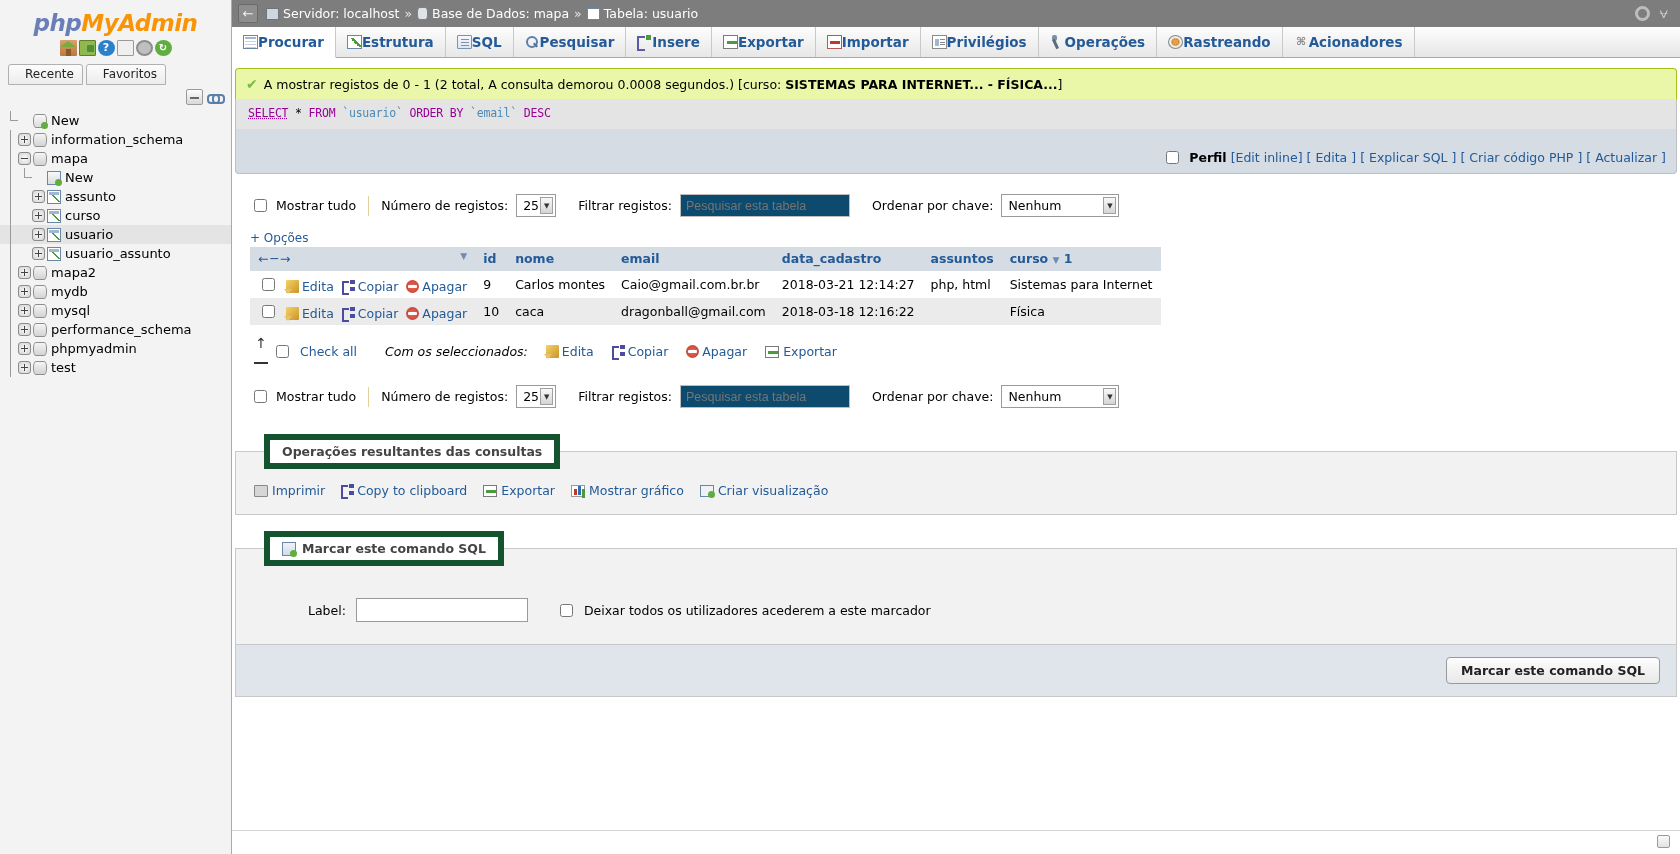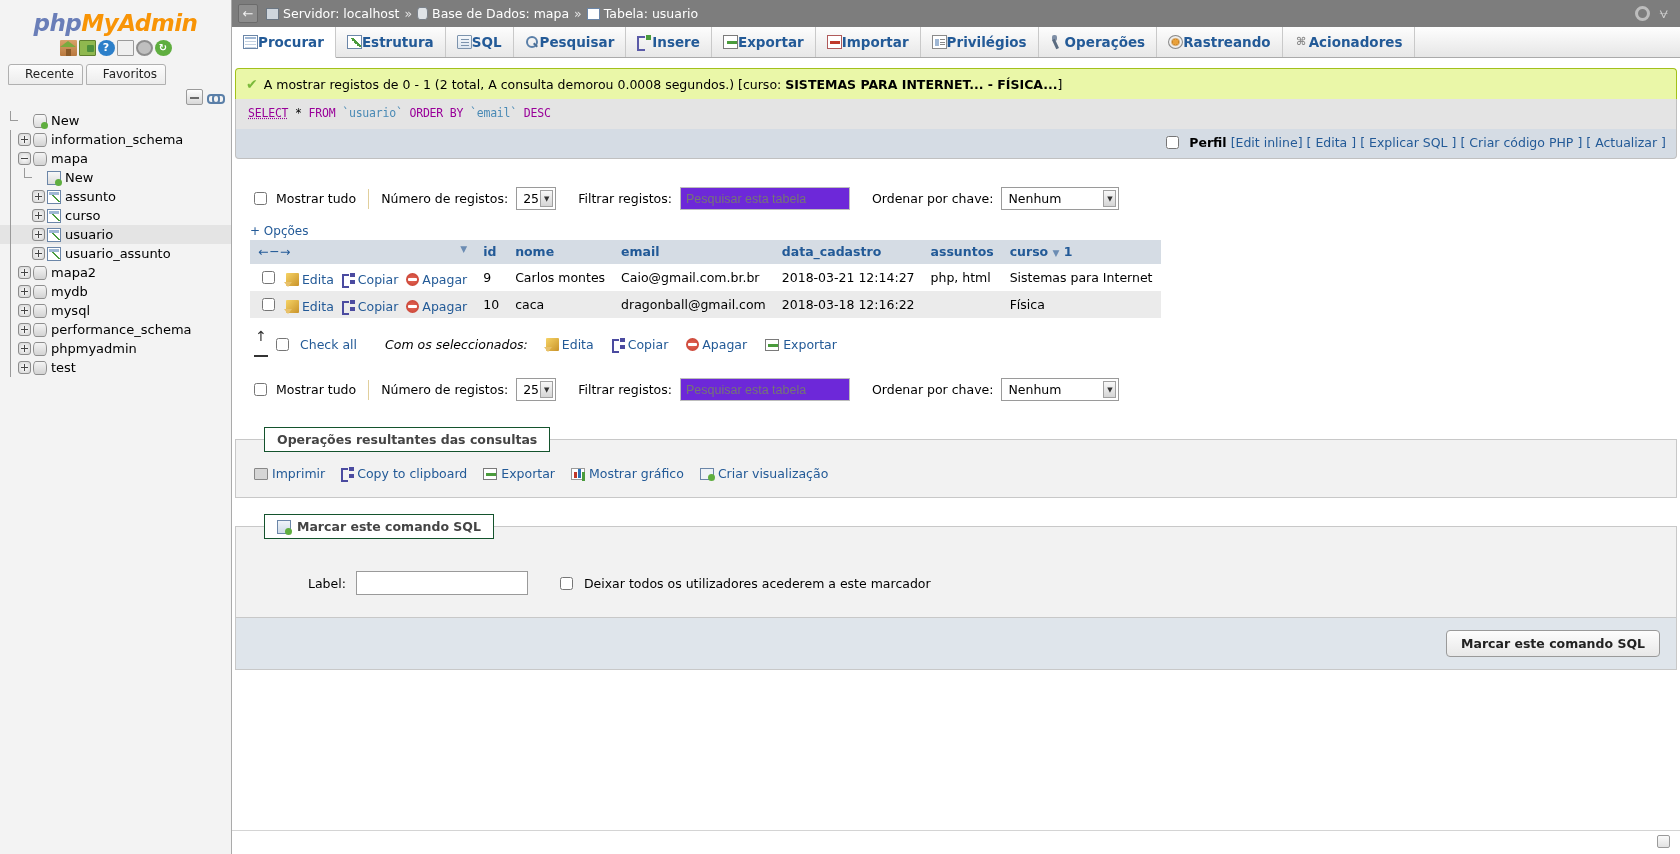--- a/index.html
+++ b/index.html
@@ -227,25 +227,25 @@
   .sqlbox code {
     font-family:"DejaVu Sans Mono","Liberation Mono",monospace;
     font-size:11.5px; letter-spacing:-0.2px;
   }
   .kw { color:#990099; }
   .kw-u { color:#990099; text-decoration:underline; text-decoration-style:dotted; }
   .star { color:#000; }
   .ident { color:#4a8ab5; }
 
   .linkbar {
-    margin:0 3px 16px 3px;
+    margin:0 3px 8px 3px;
     background:#d5dce4;
     border:1px solid #c0c0c0; border-top:none;
     border-radius:0 0 4px 4px;
-    padding:4px 10px 6px 10px;
+    padding:19px 10px 6px 10px;
     text-align:right;
     font-size:12.5px;
   }
   .linkbar input[type=checkbox]{vertical-align:-2px;margin-right:6px;}
   .linkbar b{font-weight:bold;}
   a.l { color:#235a97; text-decoration:none; cursor:pointer; }
   .brk { color:#235a97; }
 
   .optsbar {
     display:flex; align-items:center; gap:0;
@@ -264,21 +264,21 @@
     cursor:pointer;
   }
   .sel-box .arrw{
     position:absolute;right:2px;top:2px;bottom:2px;width:13px;
     background:linear-gradient(#f8f8f8,#d5d5d5);border:1px solid #a0a0a0;
     display:flex;align-items:center;justify-content:center;font-size:7px;color:#333;
   }
   .sel-wide { width:118px; }
   .txtin {
     margin-left:8px;
-    width:170px;height:23px;border:1px solid #bdbdbd;background:#6d28d9;
+    width:170px;height:23px;border:1px solid #bdbdbd;background:#0c4a6e;
     padding:0 5px; font-size:12.5px; color:#a9a9a9;
   }
   .lbl-inline{ margin-left:22px; }
 
   .plusopts { padding:4px 0 2px 18px; }
   .plusopts a { font-size:12px; }
 
   
   .restable-wrap { padding:0 0 0 18px; }
   table.res { border-collapse:collapse; font-size:12.5px; }
@@ -317,21 +317,21 @@
 
   
   fieldset.fs {
     margin:16px 3px 0 3px;
     border:1px solid #c8c8c8;
     background:#f2f2f2;
     padding:14px 18px 16px 18px;
   }
   fieldset.fs legend {
     background:#fff;
-    border:1px solid #14532d;
+    border:6px solid #14532d;
     padding:4px 12px;
     font-weight:bold;
     font-size:12.5px;
     color:#444;
     margin-left:10px;
   }
   .opsrow { display:flex; align-items:center; gap:16px; font-size:12.5px;}
   .opsrow a { color:#235a97; text-decoration:none; }
   .ic-print{display:inline-block;width:14px;height:12px;vertical-align:-2px;margin-right:4px;background:#d6d6d6;border:1px solid #888;border-radius:1px;}
   .ic-chart{display:inline-block;width:14px;height:12px;vertical-align:-2px;margin-right:4px;position:relative;background:#fff;border:1px solid #9a9a9a;}

